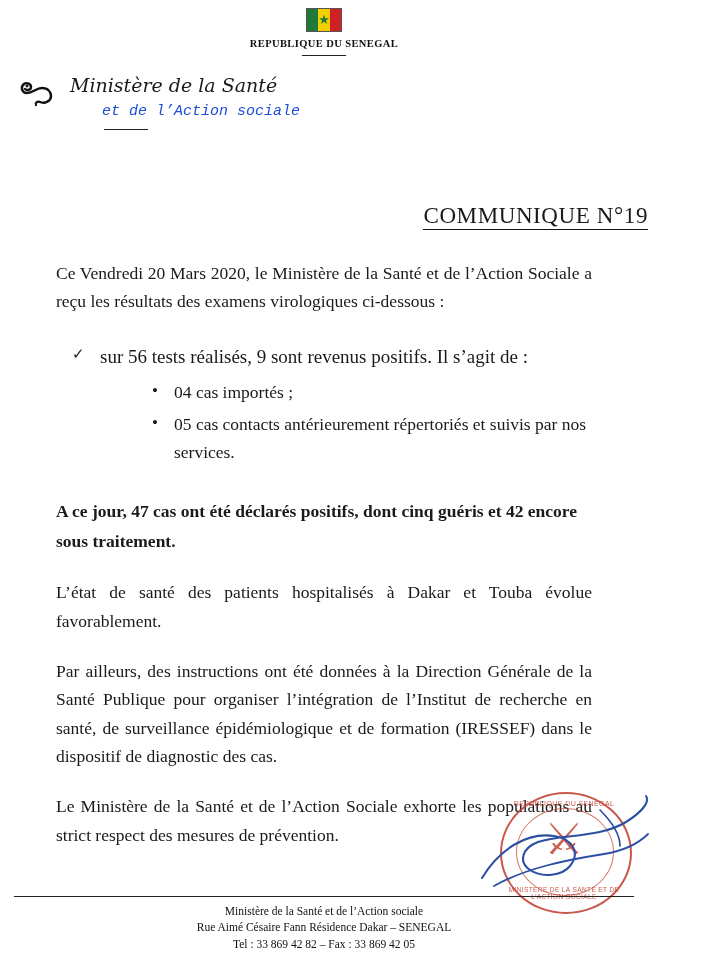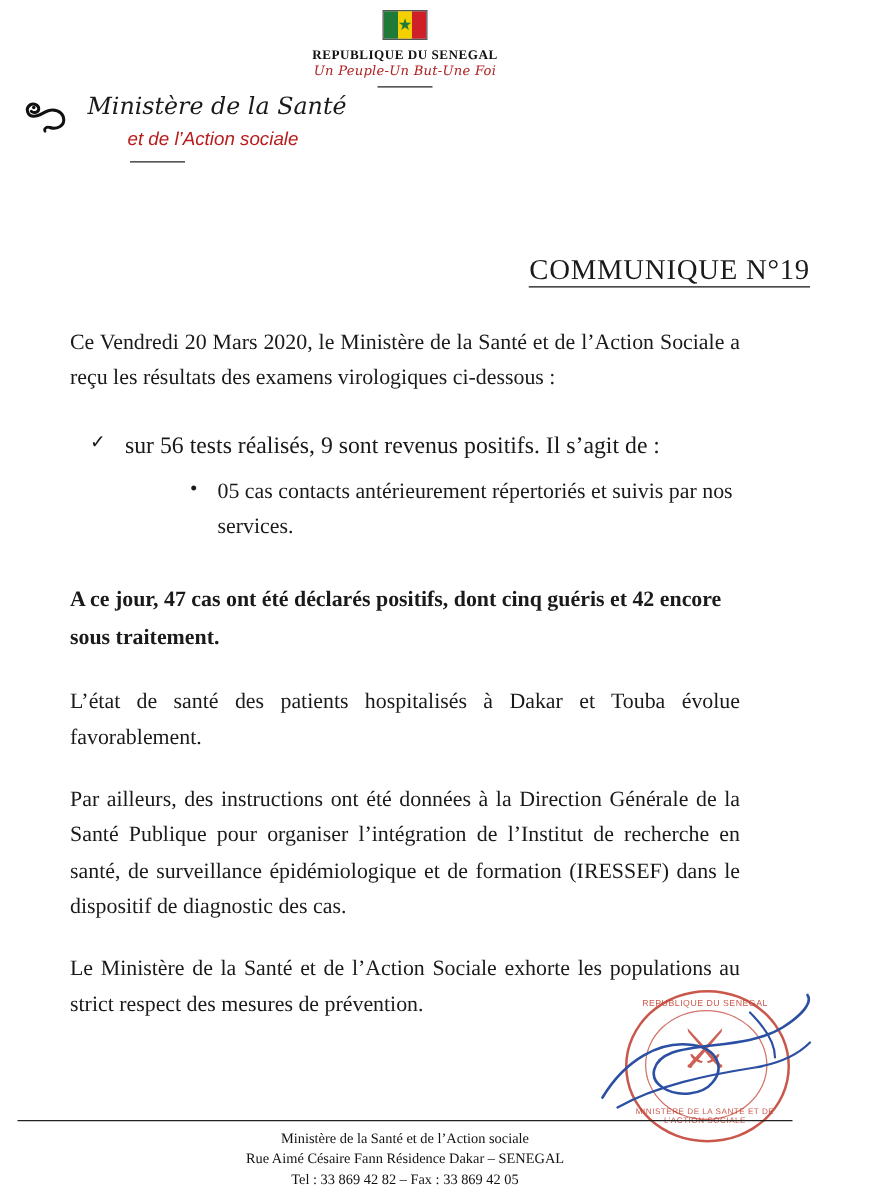--- a/index.html
+++ b/index.html
@@ -88,24 +88,24 @@
   }
   .ministry-line1 {
     font-family: "DejaVu Serif", serif;
     font-style: italic;
     font-size: 19px;
     color: #1a1a1a;
     white-space: nowrap;
     padding-left: 52px;
   }
   .ministry-line2 {
-    font-family: Liberation Sans, sans-serif;
+    font-family: Liberation Mono, monospace;
     font-style: italic;
     font-size: 15px;
-    color: #b91c1c;
+    color: #1d4ed8;
     padding-left: 84px;
     margin-top: 7px;
   }
   .ministry .rule-short {
     margin-top: 9px;
     margin-left: 86px;
   }
   .snake-logo {
     position: absolute;
     left: 0;
@@ -281,21 +281,20 @@
 </head>
 <body>
 
 <div class="page">
 
   <div class="header">
 
     <div class="coat-block">
       <div class="flag"></div>
       <div class="rep-title">REPUBLIQUE DU SENEGAL</div>
-      <div class="rep-motto">Un Peuple-Un But-Une Foi</div>
       <div class="rule-short"></div>
     </div>
 
     <div class="ministry">
       <svg class="snake-logo" viewBox="0 0 44 34">
         <path d="M6 6 C2 9 4 15 9 15 C15 15 18 10 24 10 C30 10 33 14 33 18 C33 23 27 26 22 24" fill="none" stroke="#111" stroke-width="2.4" stroke-linecap="round"></path>
         <path d="M6 6 C9 4 13 6 13 9 C13 12 9 13 7 11" fill="none" stroke="#111" stroke-width="2.4" stroke-linecap="round"></path>
         <circle cx="9" cy="8" r="1.4" fill="#111"></circle>
         <path d="M22 24 C19 23 17 25 18 27" fill="none" stroke="#111" stroke-width="2.2" stroke-linecap="round"></path>
       </svg>
@@ -312,20 +311,21 @@
 
   <div class="content">
 
     <p class="para">Ce Vendredi 20 Mars 2020, le Ministère de la Santé et de l’Action Sociale a reçu les résultats des examens virologiques ci-dessous :</p>
 
     <ul class="check-list">
       <li>sur 56 tests réalisés, 9 sont revenus positifs. Il s’agit de :</li>
     </ul>
 
     <ul class="bullet-list">
+      <li>04 cas importés ;</li>
       <li>05 cas contacts antérieurement répertoriés et suivis par nos services.</li>
     </ul>
 
     <p class="bold-para">A ce jour, 47 cas ont été déclarés positifs, dont cinq guéris et 42 encore sous traitement.</p>
 
     <p class="para tight">L’état de santé des patients hospitalisés à Dakar et Touba évolue favorablement.</p>
     <p class="para tight">Par ailleurs, des instructions ont été données à la Direction Générale de la Santé Publique pour organiser l’intégration de l’Institut de recherche en santé, de surveillance épidémiologique et de formation (IRESSEF) dans le dispositif de diagnostic des cas.</p>
     <p class="para tight">Le Ministère de la Santé et de l’Action Sociale exhorte les populations au strict respect des mesures de prévention.</p>
   </div>
 

